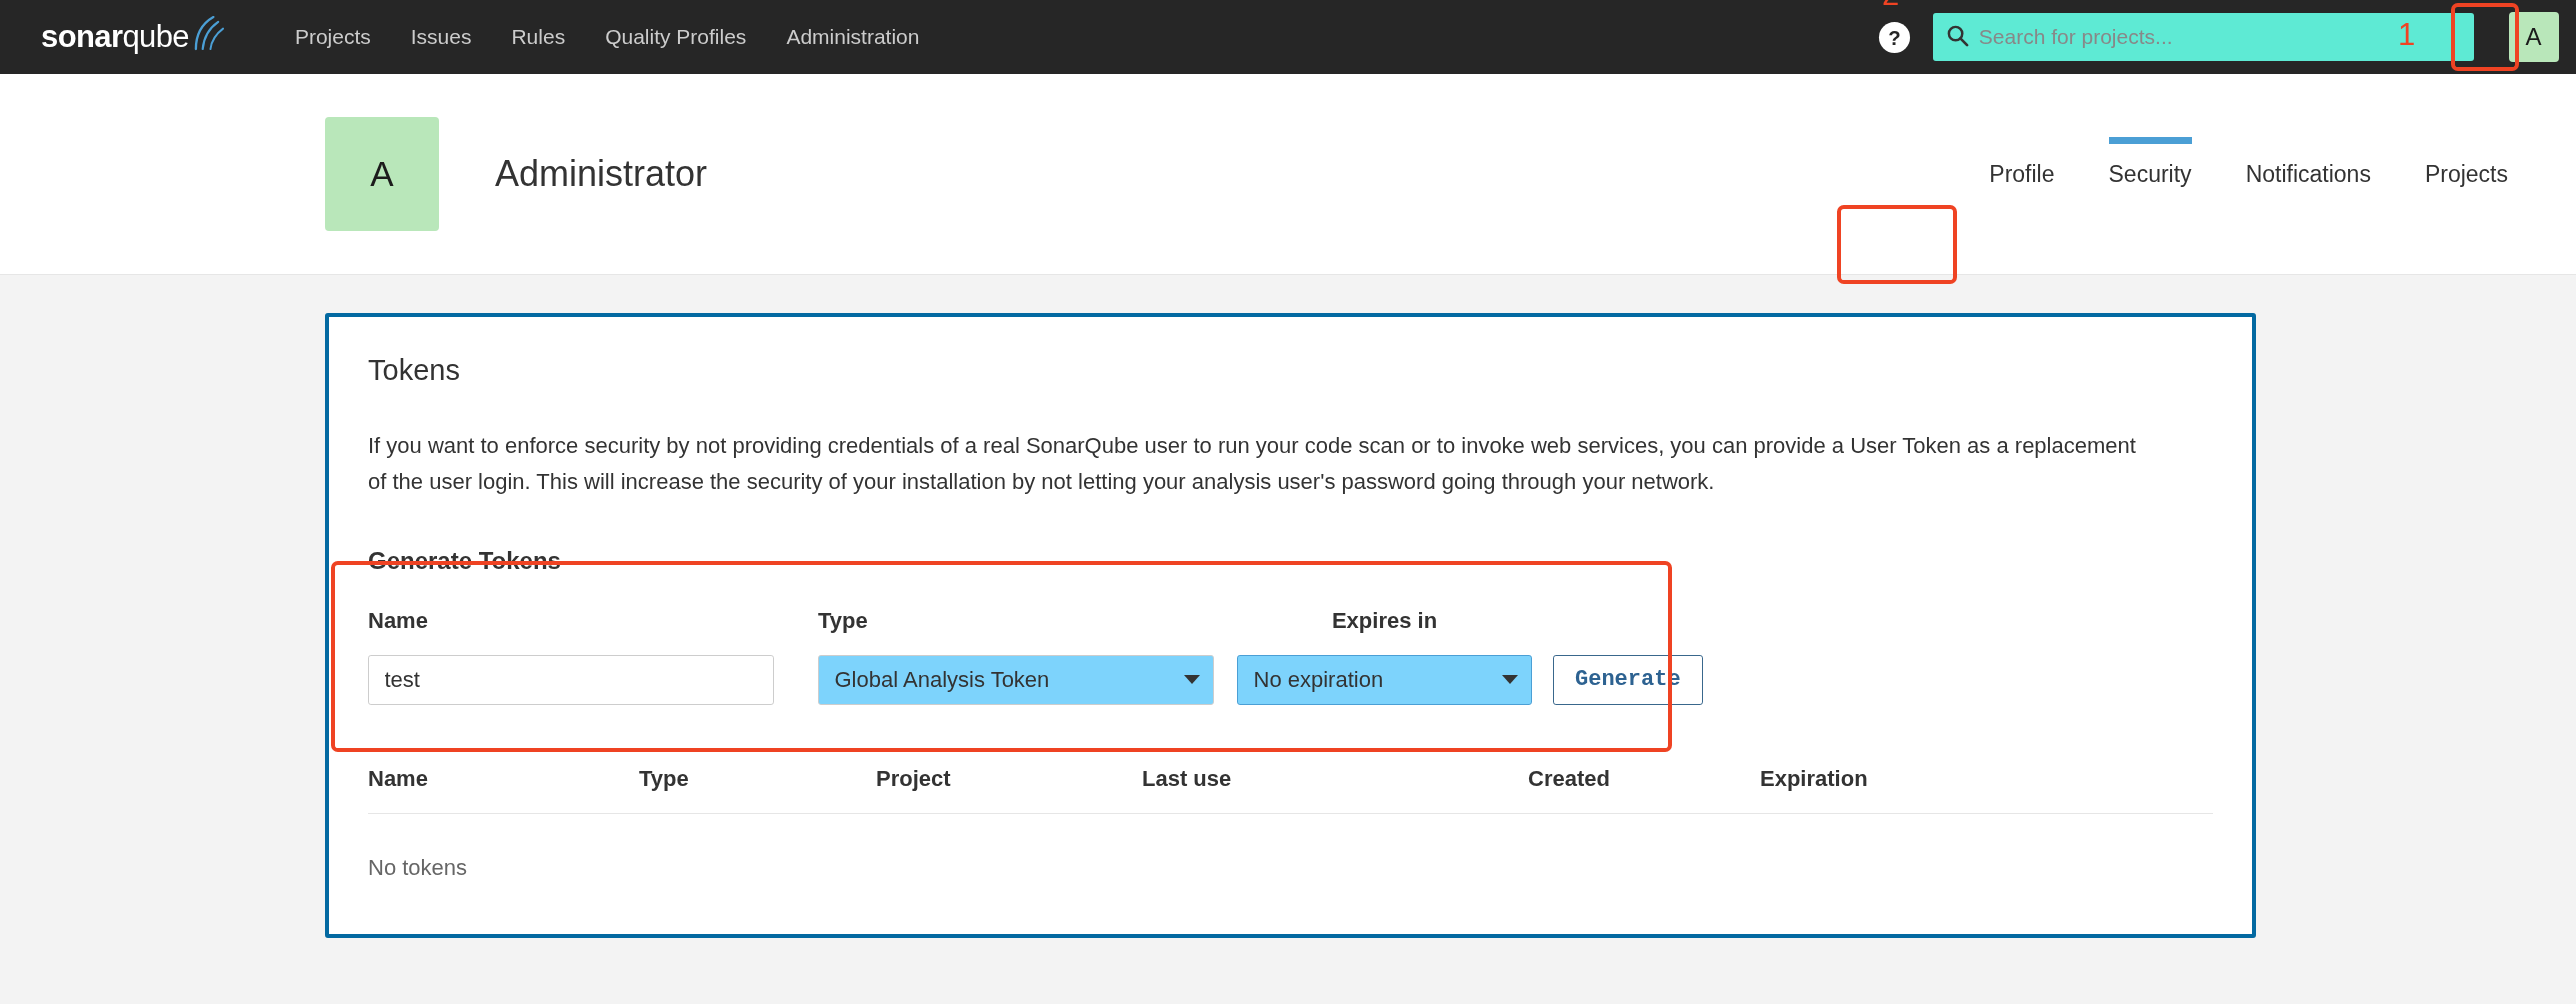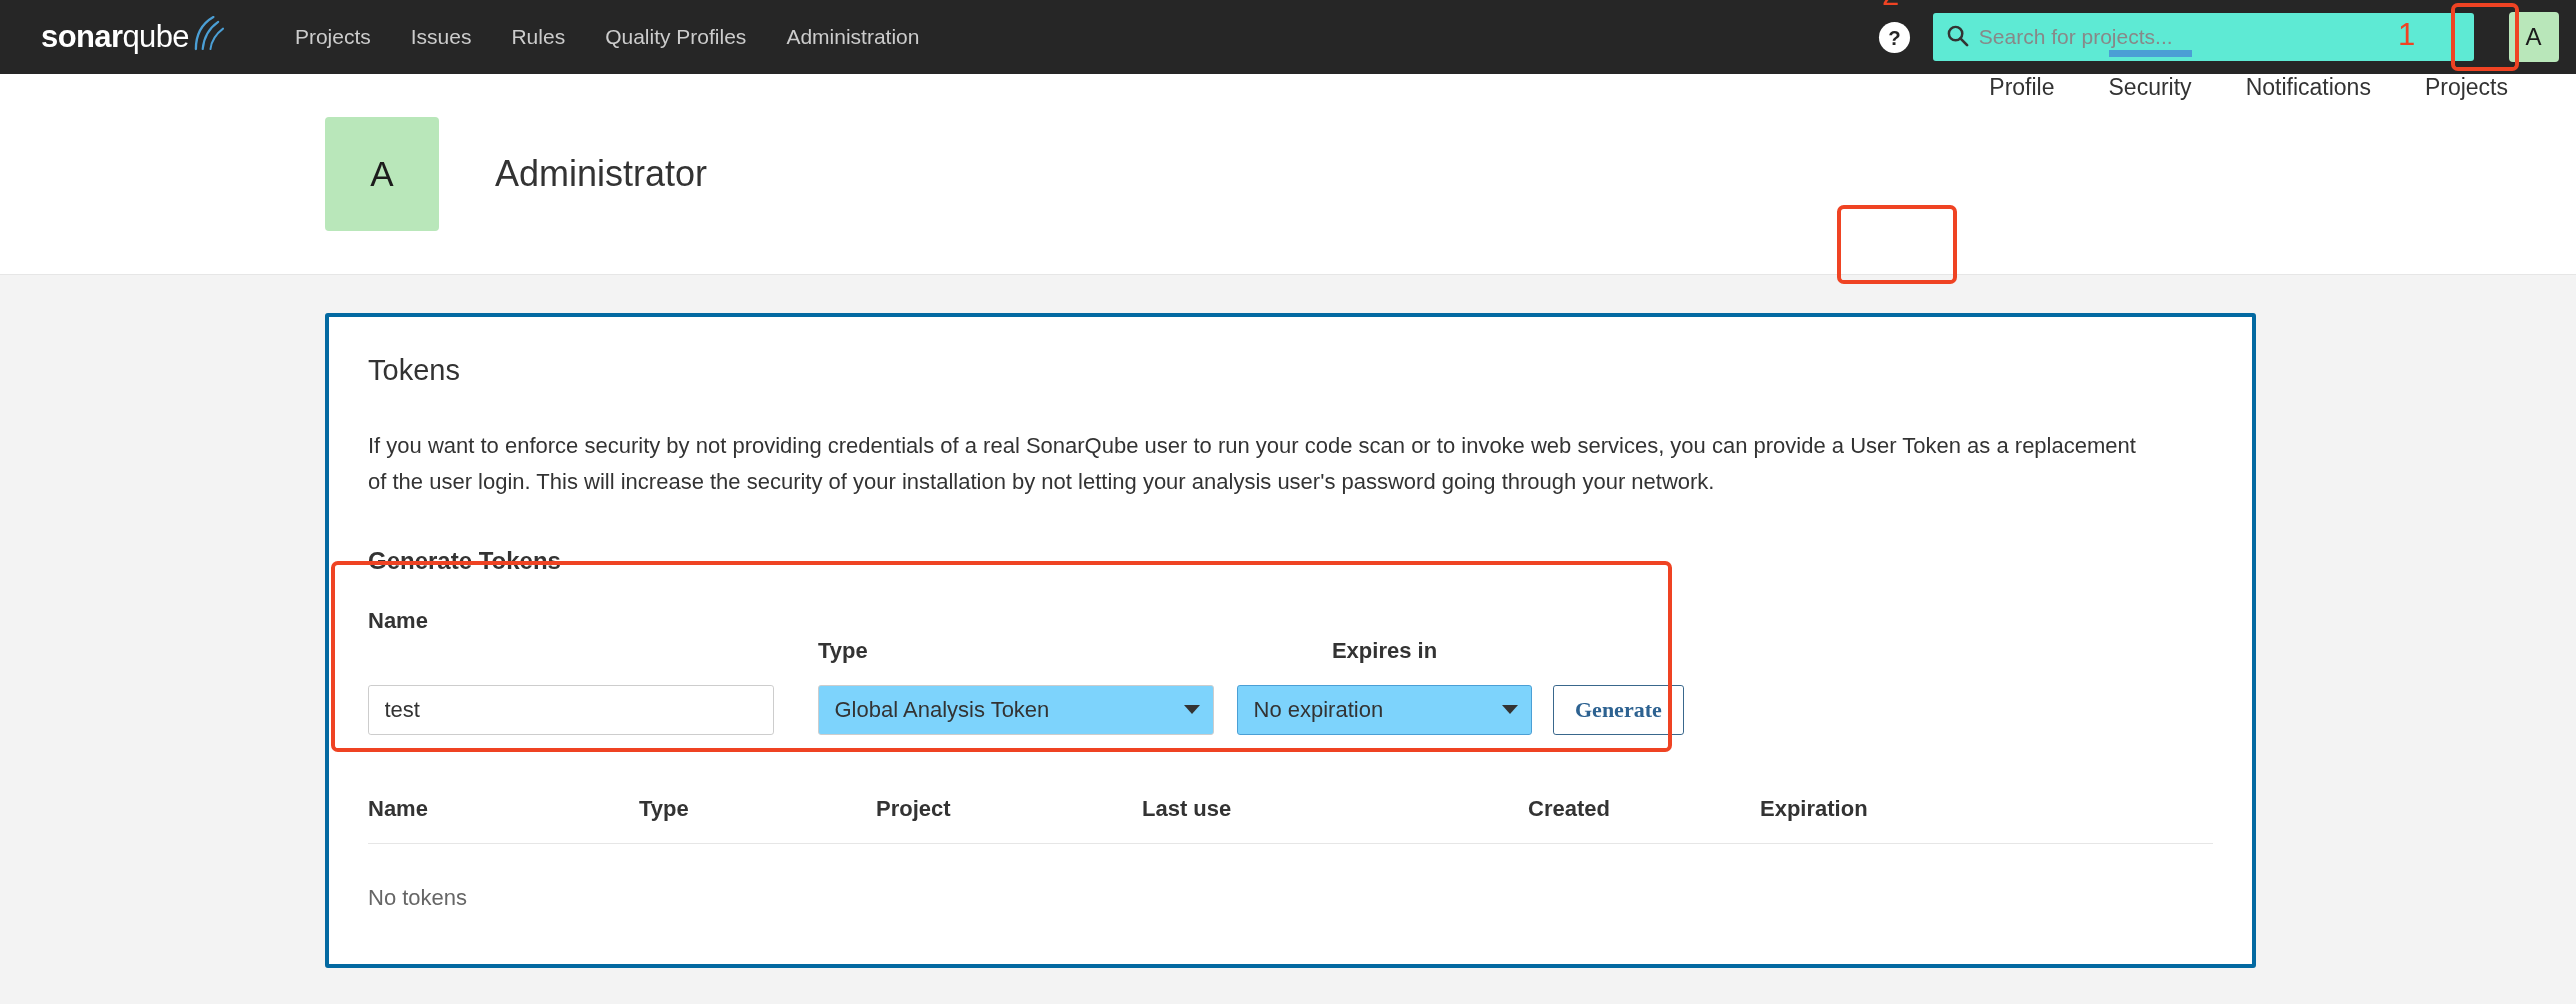--- a/index.html
+++ b/index.html
@@ -151,21 +151,21 @@
   #user-name {
     font-size: 36px;
     color: #333;
     margin-left: 56px;
     font-weight: normal;
   }
 
   #user-tabs {
     margin-left: auto;
     display: flex;
-    align-items: flex-start;
+    align-items: center;
     align-self: flex-end;
     height: 100%;
     position: relative;
   }
   .user-tab {
     display: flex;
     align-items: center;
     font-size: 23px;
     color: #333;
     padding: 0 27px;
@@ -238,21 +238,20 @@
     height: 50px;
     border: 1px solid #cdcdcd;
     border-radius: 2.9px;
     font-family: "Liberation Sans", sans-serif;
     font-size: 22px;
     color: #333;
     padding: 0 15.5px;
     outline: none;
     background: #fff;
     width: 100%;
-    margin-top: 30px;
   }
 
   .select-shell {
     height: 50px;
     border: 1px solid #cdcdcd;
     border-radius: 2.9px;
     background: #7dd3fc;
     display: flex;
     align-items: center;
     padding: 0 13.5px 0 15.5px;
@@ -276,21 +275,21 @@
     margin-left: 9.7px;
     flex: none;
   }
 
   #generate-button {
     height: 50px;
     background: #fff;
     border: 1.9px solid #39678c;
     border-radius: 2.9px;
     color: #2d6291;
-    font-family: Liberation Serif, serif;
+    font-family: Liberation Mono, monospace;
     font-size: 22px;
     font-weight: bold;
     padding: 0 21px;
     cursor: pointer;
     white-space: nowrap;
   }
 
   
   #tokens-table { width: 100%; border-collapse: collapse; margin-top: 17.4px; }
   #tokens-table th {

